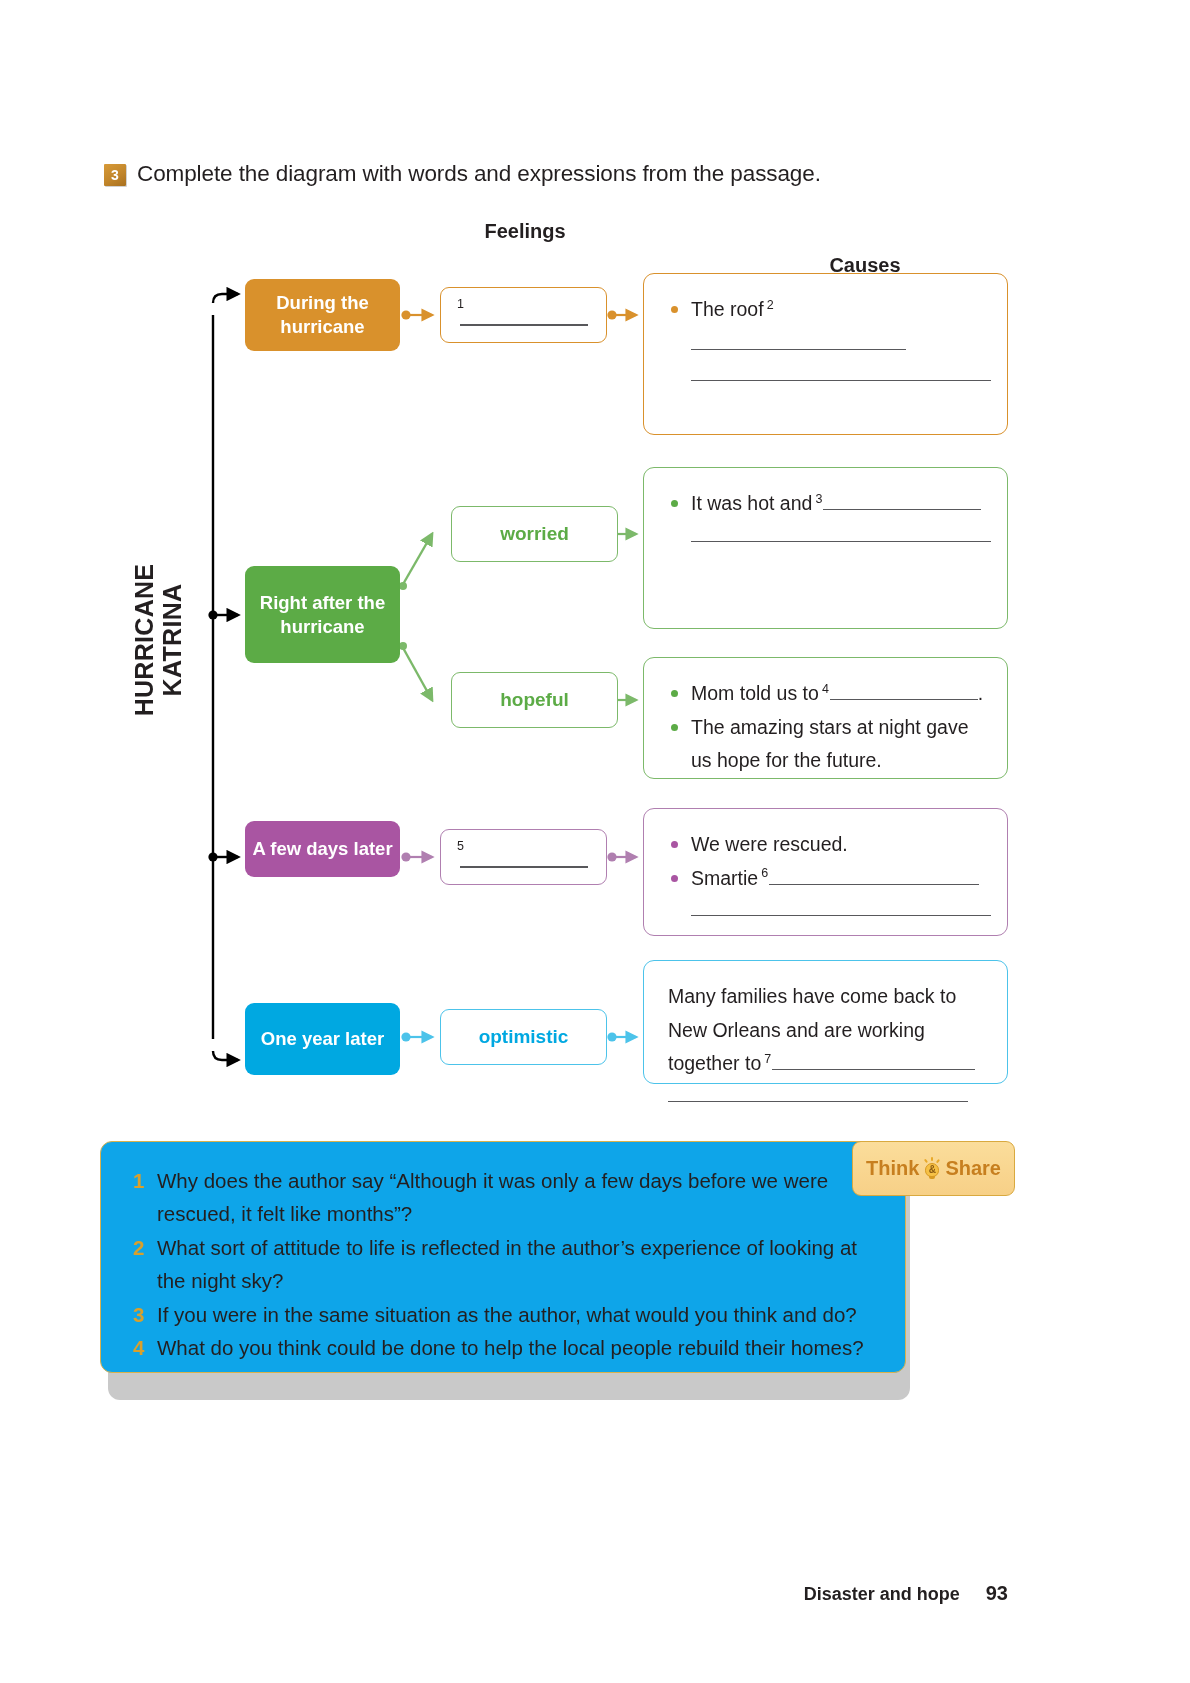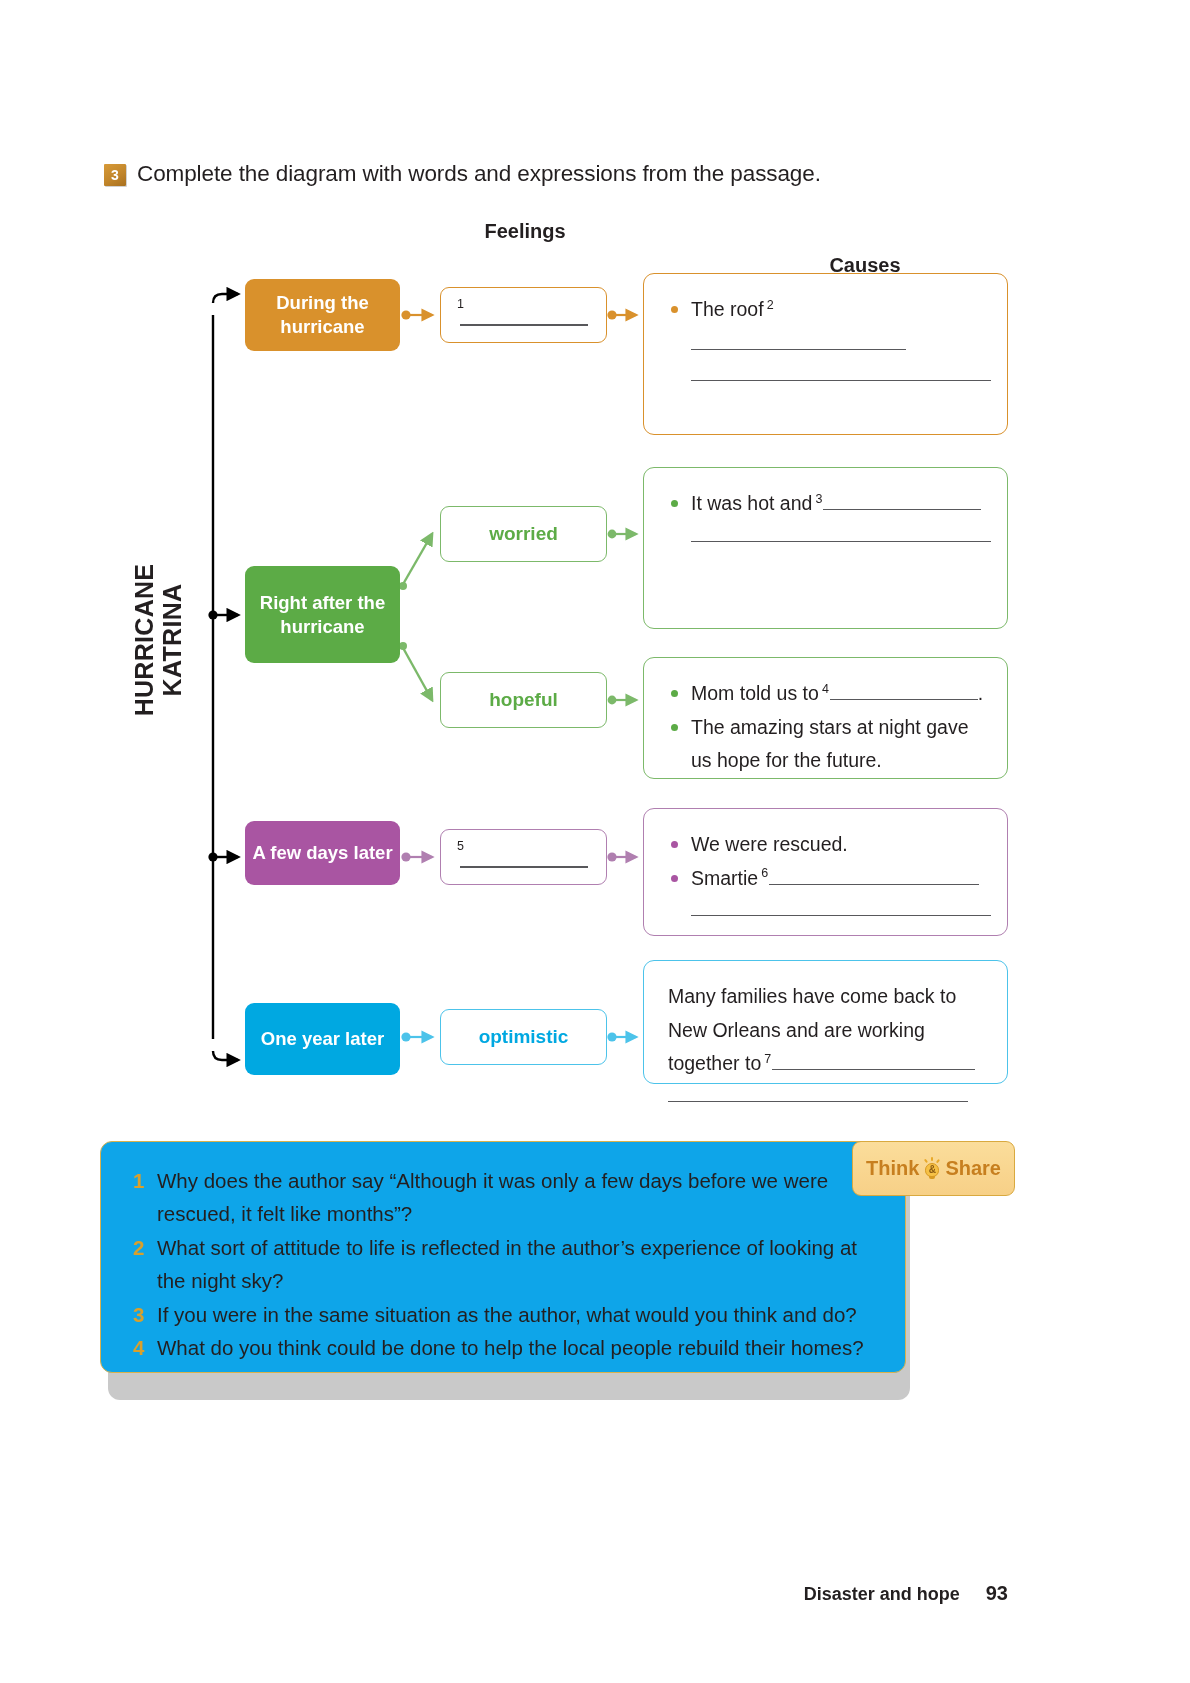--- a/index.html
+++ b/index.html
@@ -63,32 +63,32 @@
     width: 155px;
     border-radius: 9px;
     color: #ffffff;
     font-size: 18.5px; font-weight: bold;
     line-height: 1.28;
     display: flex; align-items: center; justify-content: center;
     text-align: center;
   }
   #stage-during { left: 245px; top: 279px;  height: 72px; background:#d9912c; }
   #stage-right  { left: 245px; top: 566px;  height: 97px; background:#5cab46; }
-  #stage-few    { left: 245px; top: 821px;  height: 64px; background:#a955a2; }
+  #stage-few    { left: 245px; top: 821px;  height: 56px; background:#a955a2; }
   #stage-year   { left: 245px; top: 1003px; height: 72px; background:#00a8e1; }
 
   
   .feeling {
     position: absolute;
     width: 167px; height: 56px;
     background: #ffffff;
     border: 1.6px solid #d9912c;
     border-radius: 9px;
   }
-  .feeling.green  { border-color:#7cb96a; }
+  .feeling.green  { border-color:#7cb96a;margin-left:11px; }
   .feeling.purple { border-color:#b07fb0; }
   .feeling.blue   { border-color:#4cc3ea; }
 
   .feeling-word {
     width:100%; height:100%;
     display:flex; align-items:center; justify-content:center;
     font-size: 19px; font-weight: bold;
   }
   .feeling-word.green { color:#5cab46; }
   .feeling-word.blue  { color:#00a8e1; }

